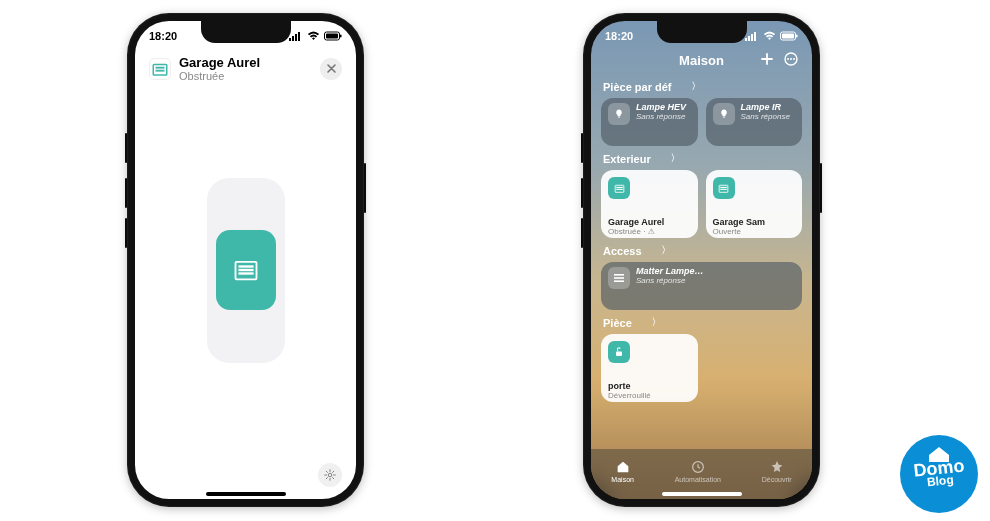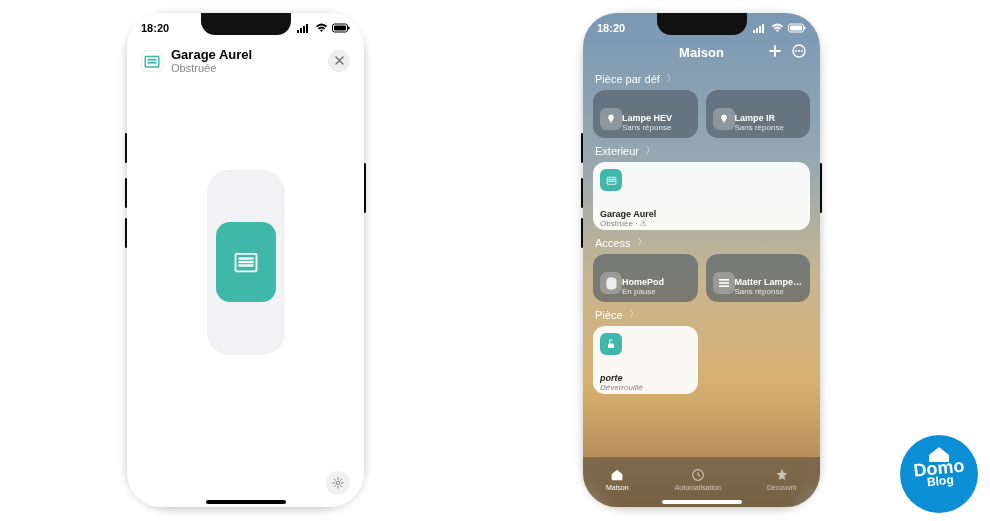--- a/index.html
+++ b/index.html
@@ -5,21 +5,21 @@
   * { box-sizing: border-box; margin: 0; padding: 0; font-family: -apple-system, BlinkMacSystemFont, "Segoe UI", Helvetica, Arial, sans-serif; }
   body { width: 990px; height: 521px; background: #fff; position: relative; }
 
   .phone {
     position: absolute;
     width: 237px;
     height: 494px;
     top: 13px;
     border-radius: 42px;
     background: #111;
-    padding: 0;
+    padding: 8px;
     box-shadow: 0 2px 10px rgba(0,0,0,0.25), inset 0 0 2px rgba(255,255,255,0.2);
   }
   .phone::before, .phone::after {
     content:"";
     position:absolute;
     background:#0a0a0a;
     border-radius:2px;
   }
   .phone::before { left:-2px; top:120px; width:2px; height:30px; box-shadow:0 45px 0 #0a0a0a, 0 85px 0 #0a0a0a; }
   .phone::after  { right:-2px; top:150px; width:2px; height:50px; }
@@ -71,39 +71,39 @@
     width:60px; height:80px; background:#3fb8aa; border-radius:14px;
     display:flex; align-items:center; justify-content:center;
   }
   .gear-btn { position:absolute; bottom:12px; right:14px; width:24px;height:24px;border-radius:12px;background:#f0f0f0;display:flex;align-items:center;justify-content:center;color:#666;}
 
   
   .home-header{display:flex;align-items:center;justify-content:center;gap:8px;padding:2px 14px 6px;color:#fff;position:relative;}
   .home-header-title{font-size:13px;font-weight:600;}
   .home-header-icons{position:absolute;right:14px;display:flex;gap:10px;font-size:14px;}
   .home-body{padding:0 10px;overflow:hidden;}
-  .section-label{color:#fff;font-size:11px;font-weight:400;margin:6px 2px 5px;display:flex;align-items:flex-end;gap:7px;}
+  .section-label{color:#fff;font-size:11px;font-weight:700;margin:6px 2px 5px;display:flex;align-items:flex-end;gap:20px;}
   .chev{font-size:9px;opacity:.9;}
   .row{display:flex;gap:8px;}
   .tile{flex:1;border-radius:12px;padding:7px;min-height:48px;position:relative;}
   .tile-dark{background:rgba(80,90,100,0.65);}
   .tile-light{background:rgba(255,255,255,0.92);}
   .tile-icon{width:22px;height:22px;border-radius:6px;display:flex;align-items:center;justify-content:center;margin-bottom:3px;}
   .tile-icon.teal{background:#3fb8aa;}
   .tile-icon.grey{background:rgba(255,255,255,0.25);}
   .tile-title{font-size:9px;font-weight:600;line-height:1.1;}
   .tile-sub{font-size:8px;line-height:1.1;display:flex;align-items:center;gap:2px;}
   .tile-dark .tile-title{color:#fff;}
   .tile-dark .tile-sub{color:rgba(255,255,255,0.8);}
   .tile-light .tile-title{color:#222;}
   .tile-light .tile-sub{color:#888;}
-  .tile-compact{height:34px;display:flex;align-items:flex-end;padding:5px 7px;}
+  .tile-compact{height:34px;display:flex;align-items:flex-start;gap:6px;padding:5px 7px;font-style:italic;}
   .tile-compact .txt{display:flex;flex-direction:column;}
   .tile-tall{height:68px;}
-  .half{width:calc(50% - 4px);flex:none;font-style:italic;}
+  .half{width:calc(50% - 4px);flex:none;}
 
   .tab-bar{position:absolute;bottom:0;left:0;right:0;height:50px;background:rgba(90,80,65,0.6);backdrop-filter:blur(8px);display:flex;justify-content:space-around;align-items:center;padding-bottom:6px;}
   .tab{display:flex;flex-direction:column;align-items:center;gap:1px;color:rgba(255,255,255,0.6);}
   .tab.active{color:#fff;}
   .tab-label{font-size:7px;}
   .tab svg{width:16px;height:16px;}
   .home-indicator{position:absolute;bottom:3px;left:50%;transform:translateX(-50%);width:80px;height:4px;border-radius:2px;}
   .phone-left .home-indicator{background:#000;}
   .phone-right .home-indicator{background:#fff;}
 
@@ -267,38 +267,39 @@
                 <rect x="6" y="12.5" width="12" height="2" fill="#fff"></rect>
               </svg>
             </div>
           <div style="height:16px"></div>
           <div class="tile-title">Garage Aurel</div>
           <div class="tile-sub">
               <span>Obstruée ·</span>
               <span class="warn-tri">⚠︎</span>
             </div>
         </div>
+        <div class="tile tile-light tile-tall">
+          <div class="tile-icon teal">
+              <svg width="13" height="13" viewBox="0 0 24 24">
+                <rect x="4" y="6" width="16" height="13" rx="1" fill="none" stroke="#fff" stroke-width="1.6"></rect>
+                <rect x="6" y="9" width="12" height="2" fill="#fff"></rect>
+                <rect x="6" y="12.5" width="12" height="2" fill="#fff"></rect>
+              </svg>
+            </div>
+          <div style="height:16px"></div>
+          <div class="tile-title">Garage Sam</div>
+          <div class="tile-sub">Ouverte</div>
+        </div>
       </div>
 
       <div class="section-label">
           <span>Access</span>
           <span class="chev">〉</span>
         </div>
       <div class="row">
-        <div class="tile tile-dark tile-compact">
-          <div class="tile-icon grey" style="border-radius:7px">
-              <svg width="11" height="13" viewBox="0 0 11 13">
-                <rect x="0.5" y="0.5" width="10" height="12" rx="4" fill="#eee"></rect>
-              </svg>
-            </div>
-          <div class="txt">
-              <div class="tile-title">HomePod</div>
-              <div class="tile-sub">En pause</div>
-            </div>
-        </div>
         <div class="tile tile-dark tile-compact">
           <div class="tile-icon grey">
               <svg width="12" height="12" viewBox="0 0 12 12">
                 <rect x="1" y="2" width="10" height="1.6" fill="#fff"></rect>
                 <rect x="1" y="5.2" width="10" height="1.6" fill="#fff"></rect>
                 <rect x="1" y="8.4" width="10" height="1.6" fill="#fff"></rect>
               </svg>
             </div>
           <div class="txt">
               <div class="tile-title">Matter Lampe…</div>

